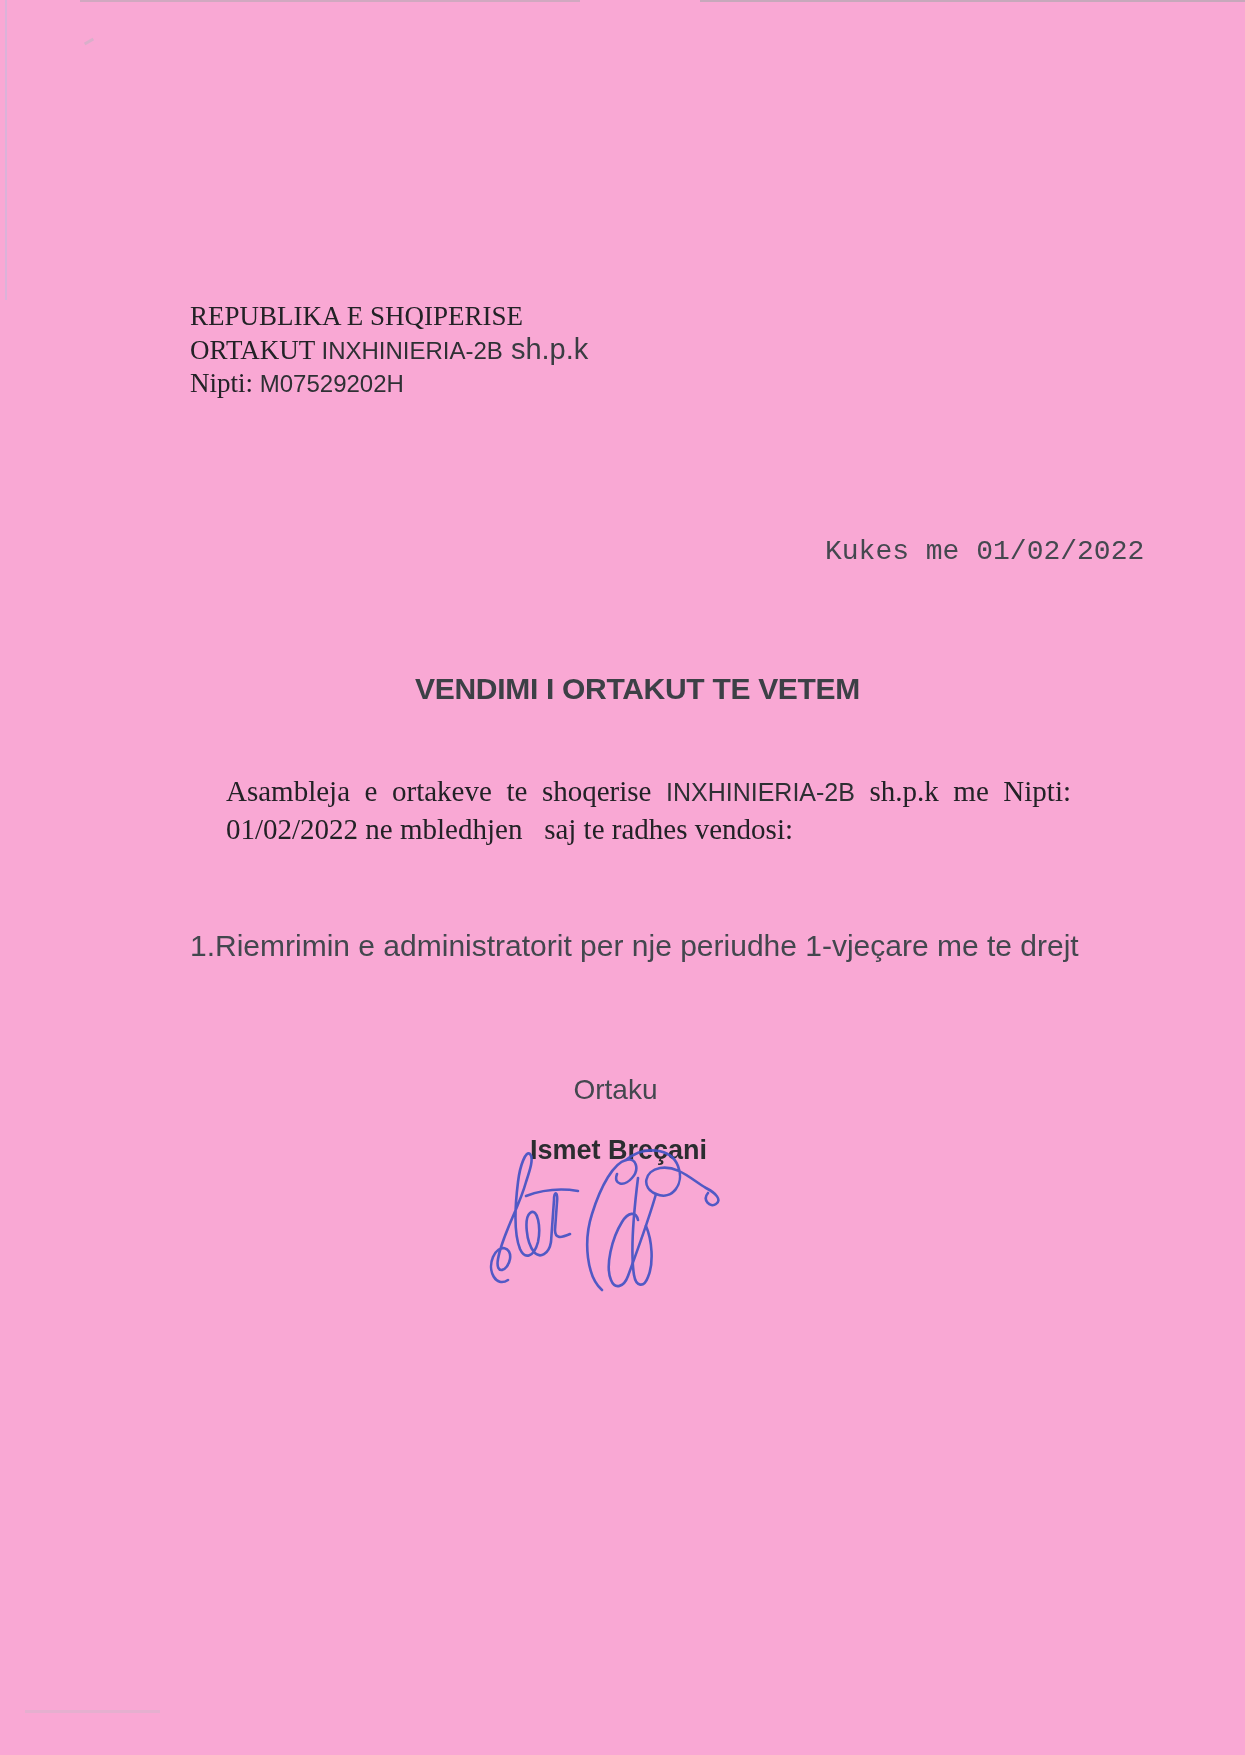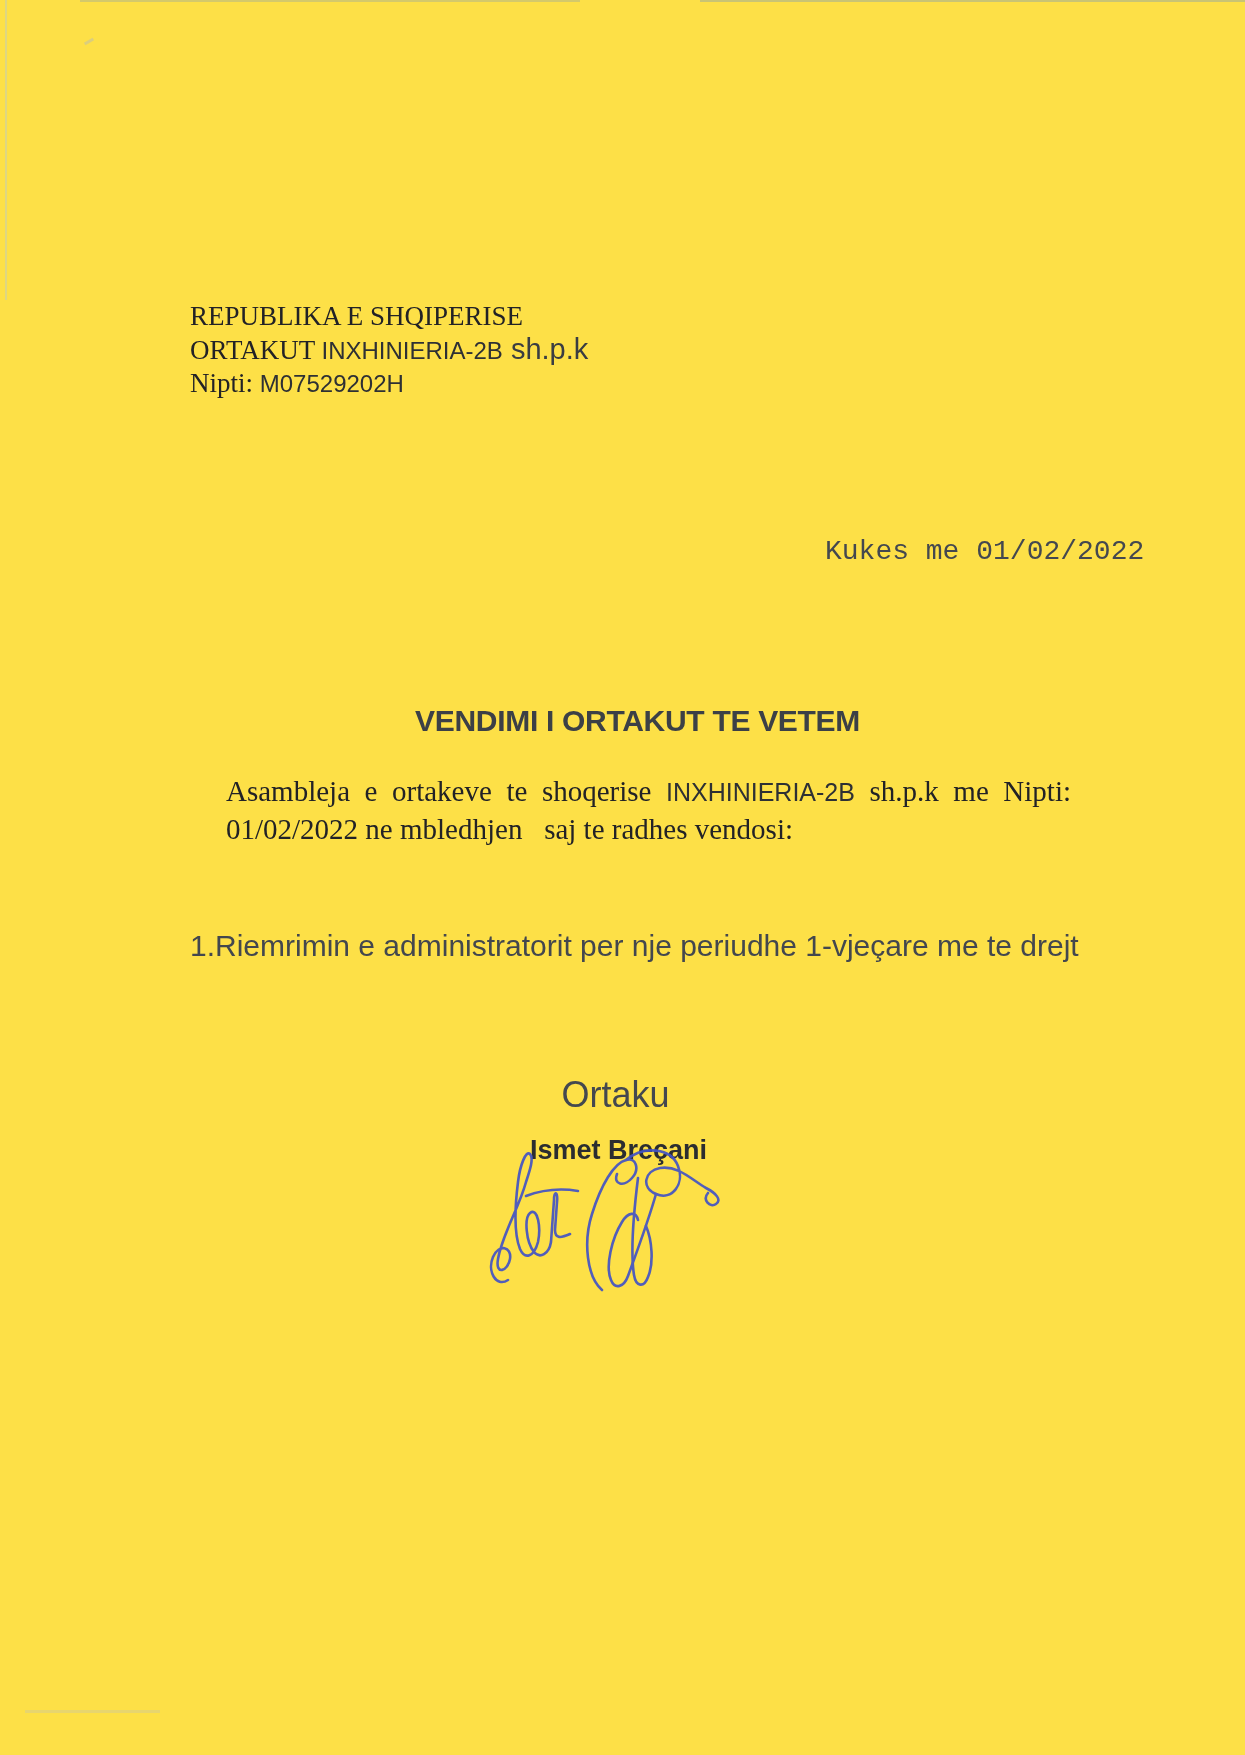--- a/index.html
+++ b/index.html
@@ -1,51 +1,51 @@
 <!DOCTYPE html>
 <html><head>
 <meta charset="utf-8">
 <style>
   html,body{margin:0;padding:0;background:#ffffff;}
   .page{
     position:relative;
     width:1245px;height:1755px;
-    background:#fde047;
+    background:#f9a8d4;
     overflow:hidden;
     font-family:"Liberation Serif","DejaVu Serif",serif;
   }
   
   .scan-top-line{position:absolute;top:0;height:2px;background:rgba(150,168,162,0.40);}
   .scan-left-line{position:absolute;left:5px;top:0;width:2px;height:300px;background:rgba(170,196,226,0.38);}
   .scan-corner-smudge{position:absolute;left:84px;top:40px;width:10px;height:3px;background:rgba(178,184,190,0.45);transform:rotate(-30deg);}
   .scan-bottom-streak{position:absolute;left:25px;top:1710px;width:135px;height:3px;background:rgba(186,191,197,0.32);}
 
   
   .letterhead{position:absolute;left:190px;top:300px;color:#222226;font-size:27px;line-height:33px;white-space:nowrap;}
   .bold-sans{font-family:"Liberation Sans","DejaVu Sans",sans-serif;font-weight:normal;color:#2e3034;}
   .letterhead .bold-sans{font-size:24px;}
   .small-sans{font-family:Liberation Sans, sans-serif;font-size:29px;color:#3a3d42;}
 
   
   .dateline{position:absolute;left:825px;top:536px;font-family:Liberation Mono, monospace;font-size:28px;color:#44484f;white-space:nowrap;}
 
   
-  .doc-title{position:absolute;left:50%;top:672px;transform:translateX(-50%);margin-left:15px;font-family:"Liberation Sans","DejaVu Sans",sans-serif;font-weight:bold;font-size:30px;letter-spacing:-0.3px;color:#3c4046;white-space:nowrap;margin-top:32px;}
+  .doc-title{position:absolute;left:50%;top:672px;transform:translateX(-50%);margin-left:15px;font-family:"Liberation Sans","DejaVu Sans",sans-serif;font-weight:bold;font-size:30px;letter-spacing:-0.3px;color:#3c4046;white-space:nowrap;}
 
   
   .doc-body{position:absolute;left:190px;top:773px;width:845px;font-size:29px;line-height:37px;color:#222226;margin-left:36px;}
   .body-line{white-space:pre-wrap;}
   .body-line1{text-align:justify;text-align-last:justify;white-space:normal;}
   .doc-body .bold-sans{font-size:25px;}
 
   
   .decision{position:absolute;left:190px;top:928px;font-family:"Liberation Sans","DejaVu Sans",sans-serif;font-size:30px;line-height:35px;color:#43474e;white-space:nowrap;}
 
   
-  .sig-role{position:absolute;left:50%;top:1074px;transform:translateX(-50%);margin-left:-7px;font-family:"Liberation Sans","DejaVu Sans",sans-serif;font-size:36px;color:#44484f;}
+  .sig-role{position:absolute;left:50%;top:1074px;transform:translateX(-50%);margin-left:-7px;font-family:"Liberation Sans","DejaVu Sans",sans-serif;font-size:28px;color:#44484f;}
   .sig-name{position:absolute;left:50%;top:1135px;transform:translateX(-50%);margin-left:-4px;font-family:"Liberation Sans","DejaVu Sans",sans-serif;font-weight:bold;font-size:27px;color:#2b2d30;z-index:1;}
   .sig-ink{position:absolute;left:430px;top:1130px;width:320px;height:180px;z-index:2;}
 </style>
 </head>
 <body>
 
 <div class="page">
 
   <div class="scan-top-line" style="left:80px;width:500px;"></div>
   <div class="scan-top-line" style="left:700px;width:545px;background:rgba(150,168,162,0.5);"></div>

